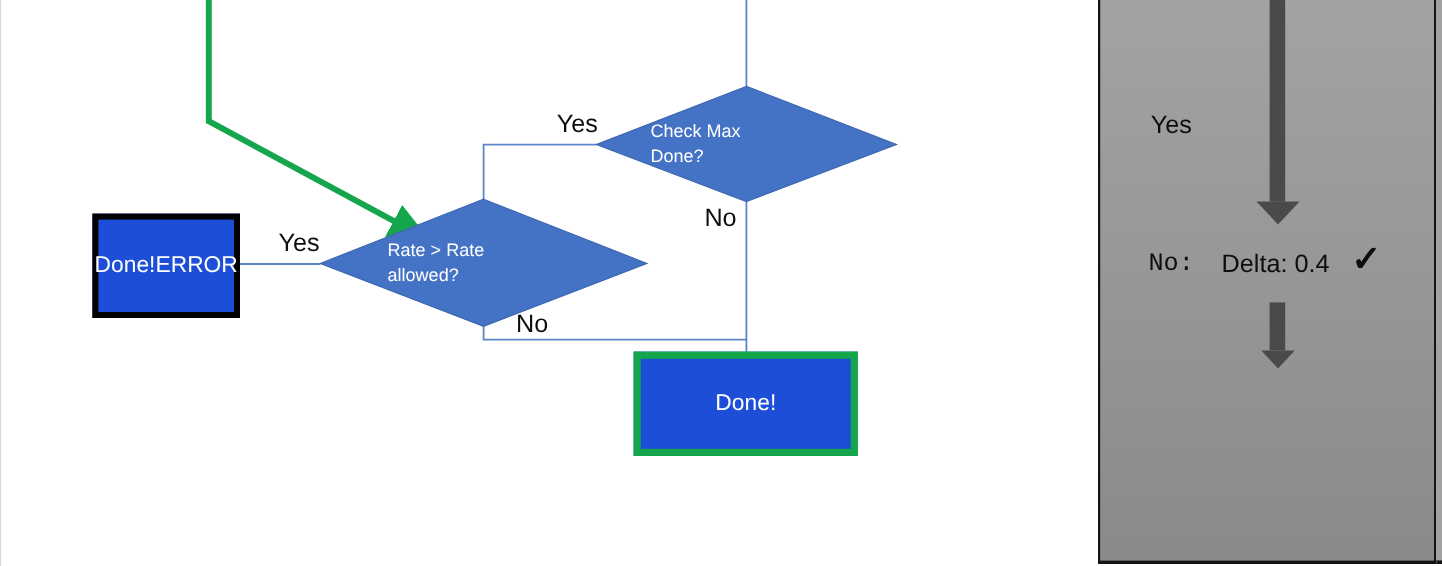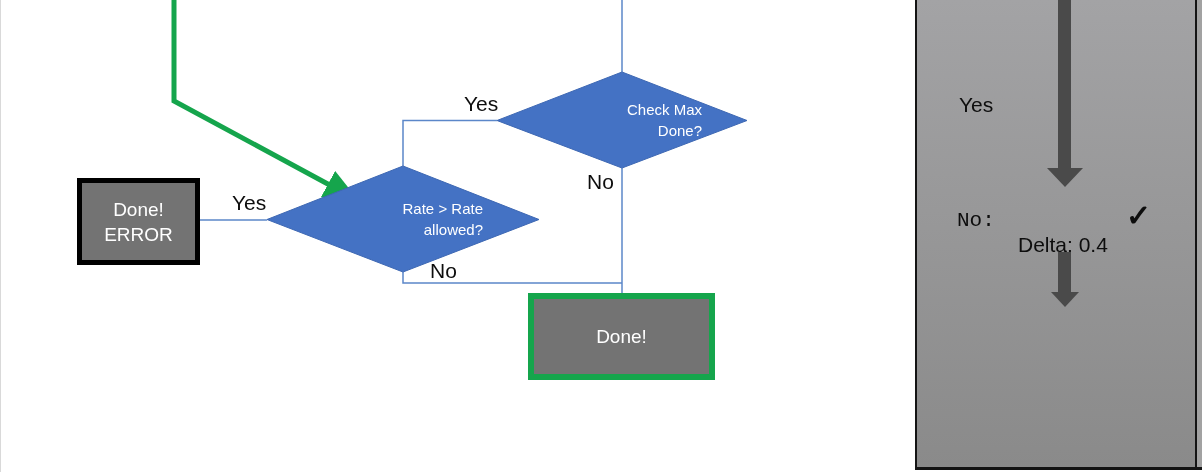--- a/index.html
+++ b/index.html
@@ -6,30 +6,30 @@
   html, body { width: 1202px; height: 472px; background: #ffffff; font-family: "Liberation Sans", sans-serif; }
   #canvas { position: relative; width: 1202px; height: 472px; background: #ffffff; overflow: hidden; }
 
   
   .left-edge { position: absolute; left: 0; top: 0; width: 1px; height: 472px; background: #d9d9d9; }
 
   
   #shape-layer { position: absolute; left: 0; top: 0; }
 
   
-  .node-box { position: absolute; background: #737373; display: flex; flex-direction: column;
+  .node-box { position: absolute; background: #1d4ed8; display: flex; flex-direction: row;
               align-items: center; justify-content: center; color: #ffffff; text-align: center; }
   #done-error-box { left: 77px; top: 178px; width: 123px; height: 87px; border: 5px solid #000000;
                     font-size: 19px; line-height: 25px; }
   #done-box { left: 528px; top: 293px; width: 187px; height: 87px; border: 6px solid #15A54C;
               font-size: 19px; }
 
   
   .diamond-label { position: absolute; width: 160px; height: 46px; display: flex; flex-direction: column;
-                   align-items: flex-end; justify-content: center; color: #ffffff; font-size: 15px;
+                   align-items: flex-start; justify-content: center; color: #ffffff; font-size: 15px;
                    line-height: 21px; text-align: center; }
   #rate-diamond-label { left: 323px; top: 196px; }
   #maxrate-diamond-label { left: 542px; top: 97px; }
 
   
   .edge-label { position: absolute; color: #0d0d0d; font-size: 21px; }
   #label-yes-error { left: 232px; top: 191px; }
   #label-no-rate   { left: 430px; top: 259px; }
   #label-yes-max   { left: 464px; top: 92px; }
   #label-no-max    { left: 587px; top: 170px; }
@@ -38,21 +38,21 @@
   #side-panel { position: absolute; left: 915px; top: 0; width: 282px; height: 470px;
                 background: linear-gradient(180deg, #a3a3a5 0%, #989899 45%, #8a8a8a 100%);
                 border-left: 2px solid #141414; border-right: 2px solid #141414;
                 border-bottom: 3px solid #141414; }
   #panel-sliver { position: absolute; left: 1197px; top: 0; width: 5px; height: 470px; background: #a2a2a2;
                   border-bottom: 3px solid #141414; }
 
   .panel-text { position: absolute; color: #0d0d0d; font-size: 21px; }
   #panel-yes   { left: 42px;  top: 93px; }
   #panel-no    { left: 40px;  top: 209px; font-family: Liberation Mono, monospace; }
-  #panel-delta { left: 101px; top: 209px; margin-top: 24px; }
+  #panel-delta { left: 101px; top: 209px; }
   #panel-check { left: 209px; top: 198px; font-size: 30px; font-weight: bold; }
 
   .arrow-shaft { position: absolute; width: 13px; background: #4a4a4a; }
   #arrow1-shaft { left: 141px; top: 0; height: 168px; }
   #arrow1-head  { position: absolute; left: 130px; top: 168px; width: 0; height: 0;
                   border-left: 18px solid transparent; border-right: 18px solid transparent;
                   border-top: 19px solid #4a4a4a; }
   #arrow2-shaft { left: 141px; top: 252px; height: 40px; }
   #arrow2-head  { position: absolute; left: 134px; top: 292px; width: 0; height: 0;
                   border-left: 14px solid transparent; border-right: 14px solid transparent;

